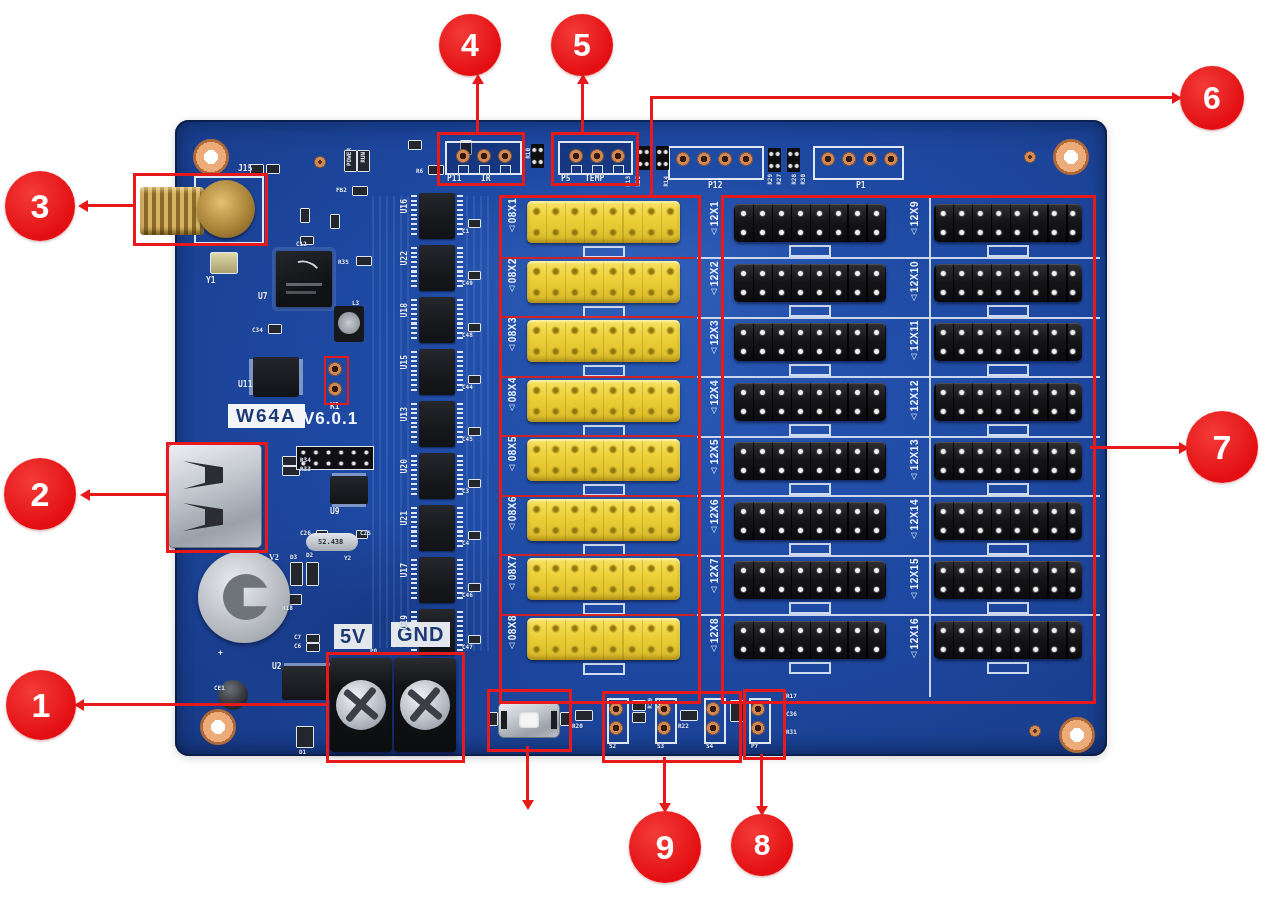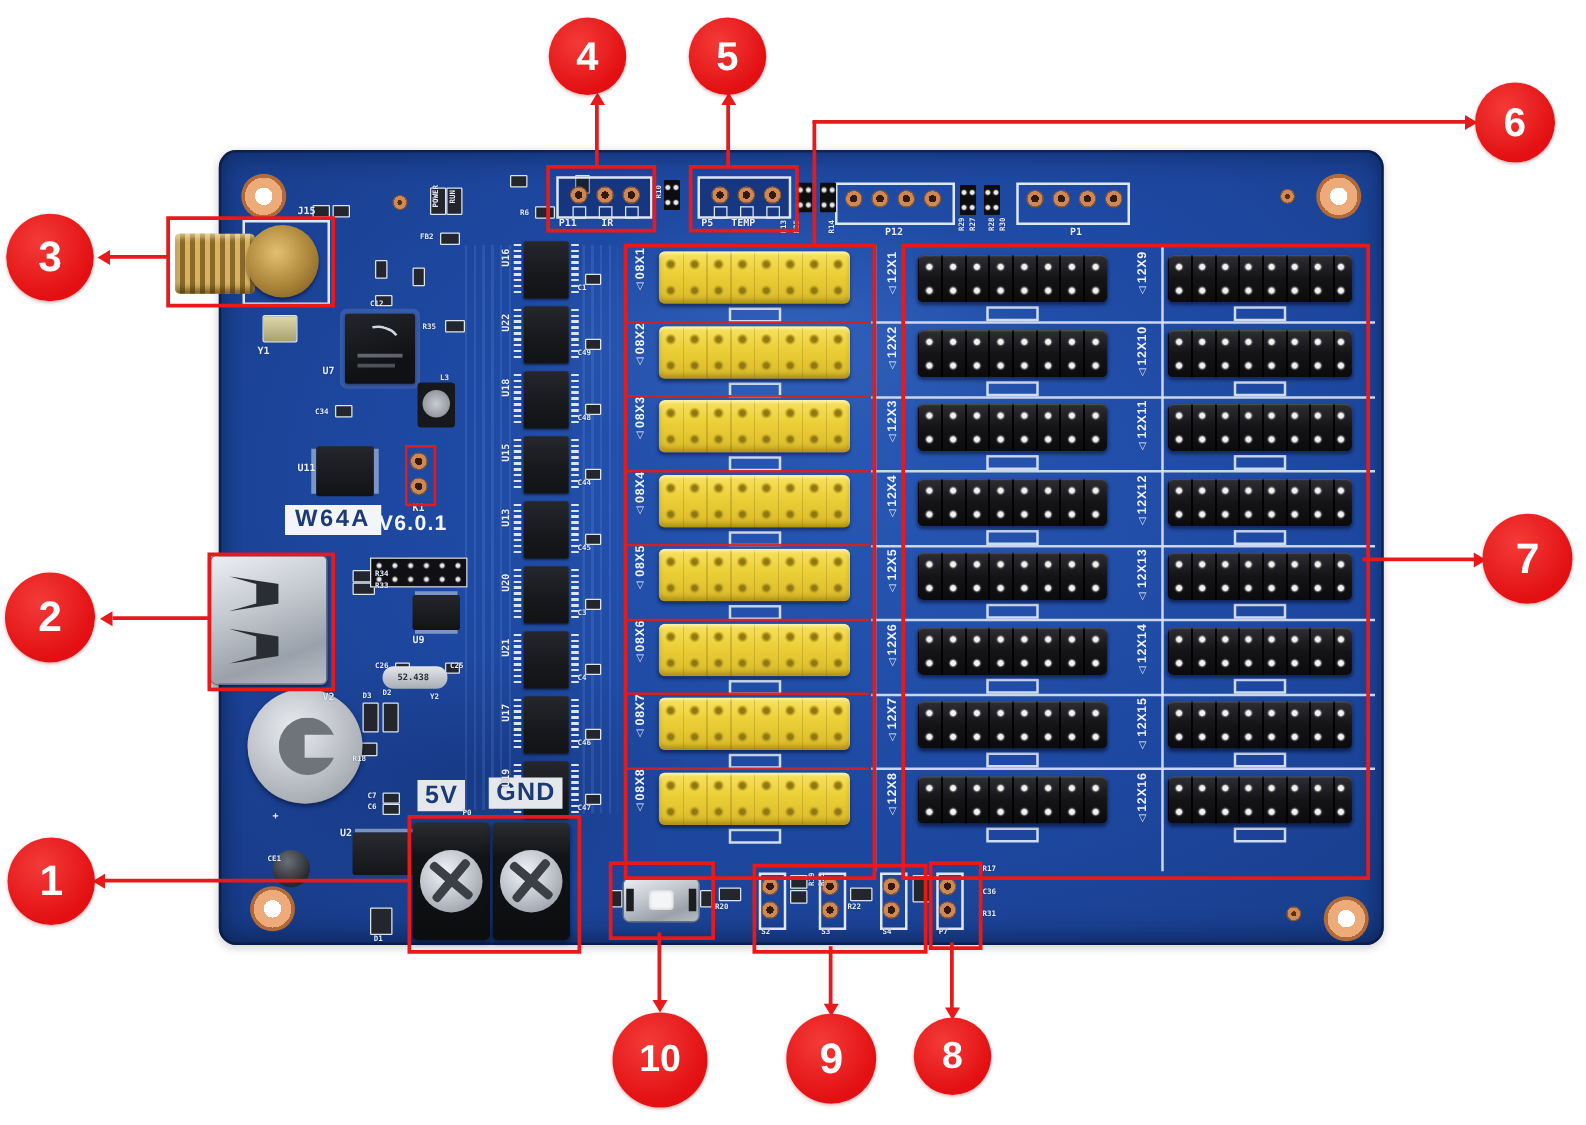--- a/index.html
+++ b/index.html
@@ -404,41 +404,41 @@
     <div class="hole" style="left: 751px; top: 702px;"></div>
     <div class="hole" style="left: 751px; top: 721px;"></div>
     <div class="hole" style="left: 328px; top: 362px;"></div>
     <div class="hole" style="left: 328px; top: 382px;"></div>
     <div class="sk" style="left: 238px; top: 164px;">J15</div>
     <div class="sk" style="left: 206px; top: 276px;">Y1</div>
     <div class="sk" style="left: 258px; top: 292px;">U7</div>
     <div class="sk micro" style="left: 296px; top: 240px;">C12</div>
     <div class="sk micro" style="left: 338px; top: 258px;">R35</div>
     <div class="sk micro" style="left: 252px; top: 326px;">C34</div>
-    <div class="sk" style="left: 238px; top: 370px;">U11</div>
+    <div class="sk" style="left: 238px; top: 380px;">U11</div>
     <div class="sk" style="left: 330px; top: 402px;">K1</div>
     <div class="sk micro" style="left: 352px; top: 299px;">L3</div>
     <div class="sk micro" style="left: 336px; top: 186px;">FB2</div>
     <div class="sk rot micro" style="left: 345px; top: 148px;">POWER</div>
     <div class="sk rot micro" style="left: 359px; top: 152px;">RUN</div>
     <div class="sk micro" style="left: 416px; top: 167px;">R6</div>
     <div class="sk" style="left: 447px; top: 174px;">P11</div>
     <div class="sk" style="left: 481px; top: 174px;">IR</div>
     <div class="sk rot micro" style="left: 524px; top: 148px;">R10</div>
     <div class="sk" style="left: 561px; top: 174px;">P5</div>
     <div class="sk" style="left: 585px; top: 174px;">TEMP</div>
     <div class="sk" style="left: 708px; top: 181px;">P12</div>
     <div class="sk" style="left: 856px; top: 181px;">P1</div>
     <div class="sk micro" style="left: 300px; top: 456px;">R34</div>
     <div class="sk micro" style="left: 300px; top: 465px;">R33</div>
     <div class="sk" style="left: 330px; top: 507px;">U9</div>
     <div class="sk micro" style="left: 300px; top: 529px;">C26</div>
     <div class="sk micro" style="left: 360px; top: 529px;">C25</div>
     <div class="sk micro" style="left: 344px; top: 554px;">Y2</div>
-    <div class="sk" style="left: 258px; top: 553px;">V2</div>
+    <div class="sk" style="left: 269px; top: 553px; font-family: Liberation Serif, serif;">V2</div>
     <div class="sk micro" style="left: 290px; top: 553px;">D3</div>
     <div class="sk micro" style="left: 306px; top: 551px;">D2</div>
     <div class="sk micro" style="left: 282px; top: 604px;">R18</div>
     <div class="sk micro" style="left: 294px; top: 633px;">C7</div>
     <div class="sk micro" style="left: 294px; top: 642px;">C6</div>
     <div class="sk micro" style="left: 370px; top: 647px;">P0</div>
     <div class="sk" style="left: 272px; top: 662px;">U2</div>
     <div class="sk micro" style="left: 214px; top: 684px;">CE1</div>
     <div class="sk micro" style="left: 299px; top: 748px;">D1</div>
     <div class="sk" style="left: 218px; top: 648px;">+</div>
@@ -502,14 +502,13 @@
     <div class="arrow down" style="left: 521.5px; top: 800px;"></div>
     <div class="callout" style="left: 6px; top: 670px; width: 70px; height: 70px; font-size: 34px;">1</div>
     <div class="callout" style="left: 4px; top: 458px; width: 72px; height: 72px; font-size: 34px;">2</div>
     <div class="callout" style="left: 5px; top: 171px; width: 70px; height: 70px; font-size: 34px;">3</div>
     <div class="callout" style="left: 439px; top: 14px; width: 62px; height: 62px; font-size: 32px;">4</div>
     <div class="callout" style="left: 551px; top: 14px; width: 62px; height: 62px; font-size: 32px;">5</div>
     <div class="callout" style="left: 1180px; top: 66px; width: 64px; height: 64px; font-size: 32px;">6</div>
     <div class="callout" style="left: 1186px; top: 411px; width: 72px; height: 72px; font-size: 34px;">7</div>
     <div class="callout" style="left: 731px; top: 814px; width: 62px; height: 62px; font-size: 30px;">8</div>
     <div class="callout" style="left: 629px; top: 811px; width: 72px; height: 72px; font-size: 34px;">9</div>
-    <div class="callout" style="left: 490px; top: 810px; width: 76px; height: 76px; font-size: 30px;">10</div>
   </div>
 
 </body></html>

